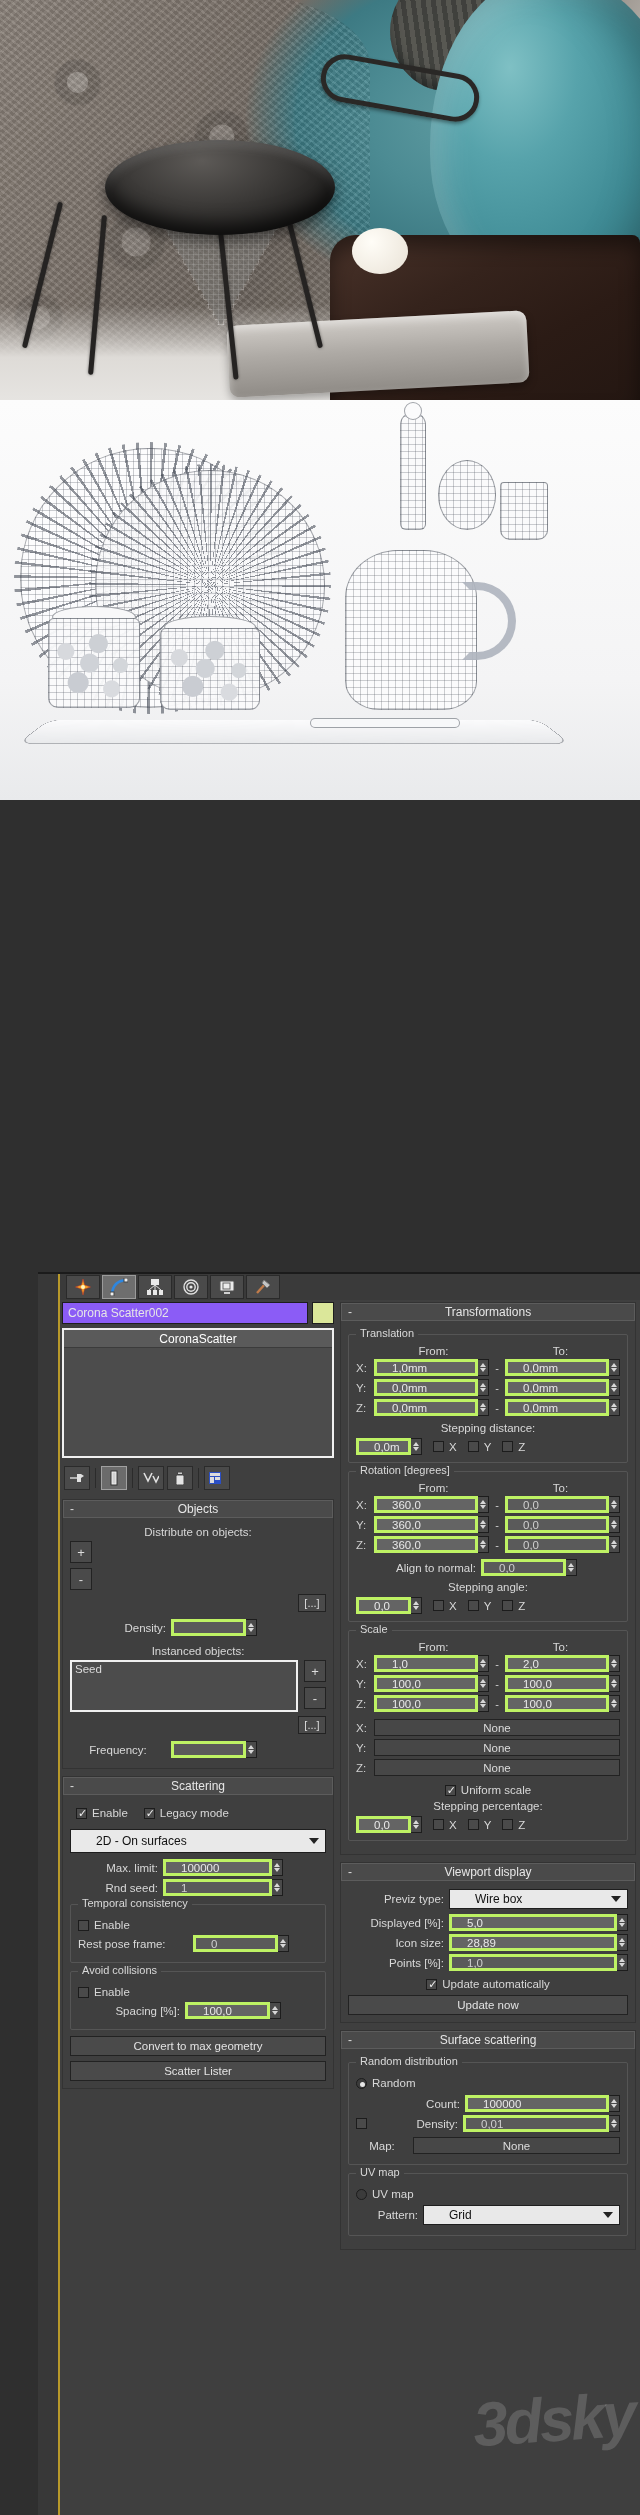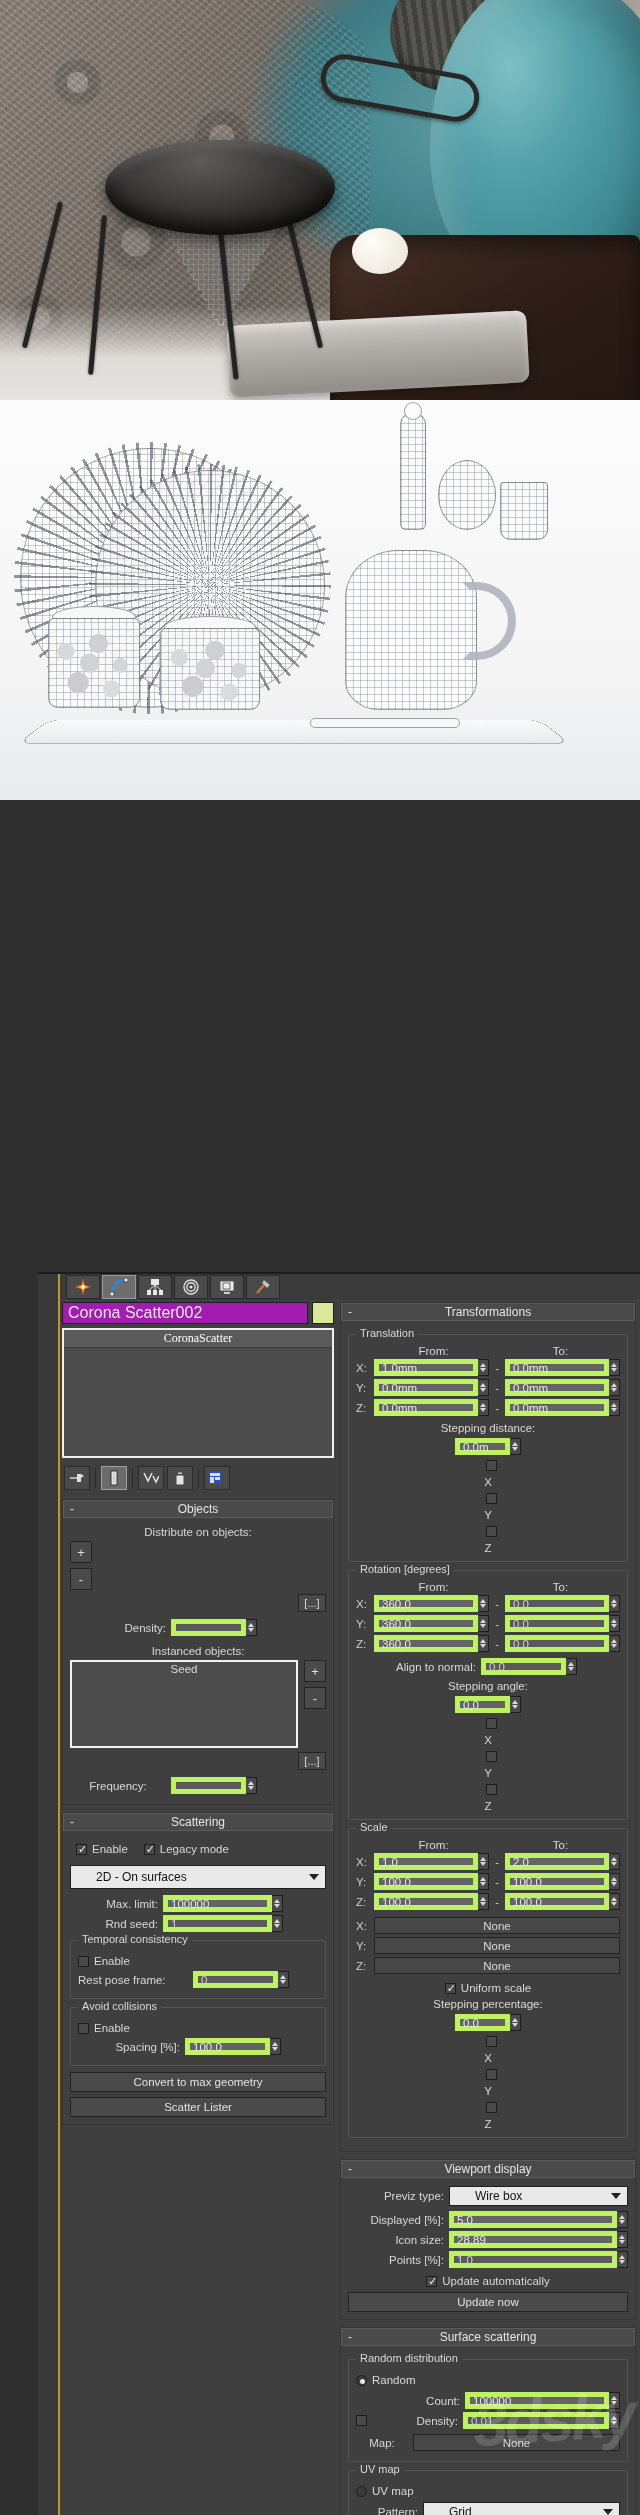--- a/index.html
+++ b/index.html
@@ -216,22 +216,22 @@
     width:34px; height:24px; background:#4a4a4a;
     border:1px solid #2a2a2a; display:flex; align-items:center; justify-content:center;
   }
   .tabbtn.active { background:#6e6e6e; border-color:#9a9a9a; }
 
   .colL { position:absolute; left:24px; top:28px; width:272px; }
   .colR { position:absolute; left:302px; top:28px; width:296px; }
 
   .namebar { display:flex; gap:4px; margin-bottom:4px; }
   .namefield {
-    flex:1; height:22px; background:#a21caf; border:1px solid #1e1e1e;
-    color:#e6e6e6; display:flex; align-items:center; padding-left:5px; font-size:16px;
+    flex:1; height:22px; background:#8b5cf6; border:1px solid #1e1e1e;
+    color:#e6e6e6; display:flex; align-items:center; padding-left:5px; font-size:12px;
   }
   .colorchip { width:22px; height:22px; background:#dbe79a; border:1px solid #1e1e1e; }
 
   .combo {
     height:24px; background:#4a4a4a; border:1px solid #1e1e1e;
     display:flex; align-items:center; padding-left:5px; color:#e8e8e8;
     position:relative; font-size:12px; margin-bottom:4px;
   }
   .combo .arrow {
     position:absolute; right:0; top:0; width:22px; height:100%;
@@ -240,21 +240,21 @@
   }
   .combo .arrow::after {
     content:""; border-left:5px solid transparent; border-right:5px solid transparent;
     border-top:6px solid #000;
   }
   .combo.light { background:#e9e9e9; color:#111;padding-left:25px; }
   .combo.light .arrow { background:#e9e9e9; border-left:none; }
   .combo.light .arrow::after { border-top-color:#222; }
 
   .modstack {
-    height:130px; background:#4c4c4c; border:2px solid #f0f0f0; margin-bottom:6px;font-family:Liberation Serif, serif;
+    height:130px; background:#4c4c4c; border:2px solid #f0f0f0; margin-bottom:6px;
   }
   .modstack .row {
     height:18px; background:#5a5a5a; color:#fff; display:flex; align-items:center;
     justify-content:center; font-size:12px; border-bottom:1px solid #3b3b3b;
   }
   .modicons {
     display:flex; align-items:center; gap:3px; height:28px; margin-bottom:7px; padding-left:2px;
   }
   .mi {
     width:26px; height:24px; background:#4a4a4a; border:1px solid #2b2b2b;
@@ -292,22 +292,22 @@
     width:22px; height:22px; background:#4a4a4a; border:1px solid #222;
     color:#ddd; display:flex; align-items:center; justify-content:center; font-size:13px;
   }
   .dotsbtn {
     width:28px; height:18px; background:#4a4a4a; border:1px solid #222;
     color:#ddd; display:flex; align-items:center; justify-content:center; font-size:11px;
   }
 
   .spin { display:flex; align-items:stretch; height:17px; }
   .spin .fld {
-    background:#5a5a5a; border:5px solid #bef264; color:#cfcfcf;
-    padding:0 3px; display:flex; align-items:center; font-size:11.5px;
+    background:#5a5a5a; border:3px solid #bef264; color:#cfcfcf;
+    padding:0 15px; display:flex; align-items:center; font-size:11.5px;
     min-width:0; flex:1;
   }
   .spin .fld.hi { background:#646464; color:#e8e8e8; }
   .spin .arrows {
     width:11px; background:#4a4a4a; border:1px solid #1d1d1d; border-left:none;
     display:flex; flex-direction:column; align-items:center; justify-content:center; gap:1px;
   }
   .spin .arrows i { width:0;height:0;border-left:3px solid transparent;border-right:3px solid transparent; }
   .spin .arrows i.u { border-bottom:4px solid #d8d8d8; }
   .spin .arrows i.d { border-top:4px solid #d8d8d8; }
@@ -332,21 +332,21 @@
     height:20px; background:#4a4a4a; border:1px solid #222; color:#e2e2e2;
     display:flex; align-items:center; justify-content:center; font-size:11.5px; margin-top:5px;
   }
   .noneBtn {
     height:17px; background:#474747; border:1px solid #222; color:#dcdcdc;
     display:flex; align-items:center; justify-content:center; font-size:11.5px; flex:1;
   }
   .lblrow { display:flex; align-items:center; gap:5px; margin-bottom:3px; }
   .lbl { color:#d8d8d8; font-size:11.5px; }
 
-  .xyzcheckrow { display:flex; align-items:center; gap:5px; margin-top:4px;flex-direction:column; }
+  .xyzcheckrow { display:flex; align-items:center; gap:5px; margin-top:4px; }
   .xyzcheckrow .cb { margin-left:6px; }
 
   .wmark {
     position:absolute; right:6px; bottom:60px; font-size:62px; font-weight:bold;
     color:rgba(255,255,255,.16); font-style:italic; letter-spacing:-3px;
     transform: rotate(-4deg); pointer-events:none; font-family:"Liberation Sans", sans-serif;
   }
 </style>
 </head>
 <body>
@@ -513,21 +513,21 @@
             <div class="fld"></div>
             <div class="arrows">
                 <i class="u"></i>
                 <i class="d"></i>
               </div>
           </div>
         </div>
 
         <div class="ctext" style="margin-top:9px;">Instanced objects:</div>
         <div style="display:flex; gap:6px; align-items:flex-start;">
-          <div class="listbox" style="flex:1;height:88px;text-align:center;">
+          <div class="listbox" style="flex:1;height:52px;">
             <div>Seed</div>
           </div>
           <div style="display:flex;flex-direction:column;gap:5px;">
             <div class="sqbtn">+</div>
             <div class="sqbtn">-</div>
           </div>
         </div>
         <div style="display:flex;justify-content:flex-end;margin-top:4px;">
           <div class="dotsbtn">[...]</div>
         </div>

